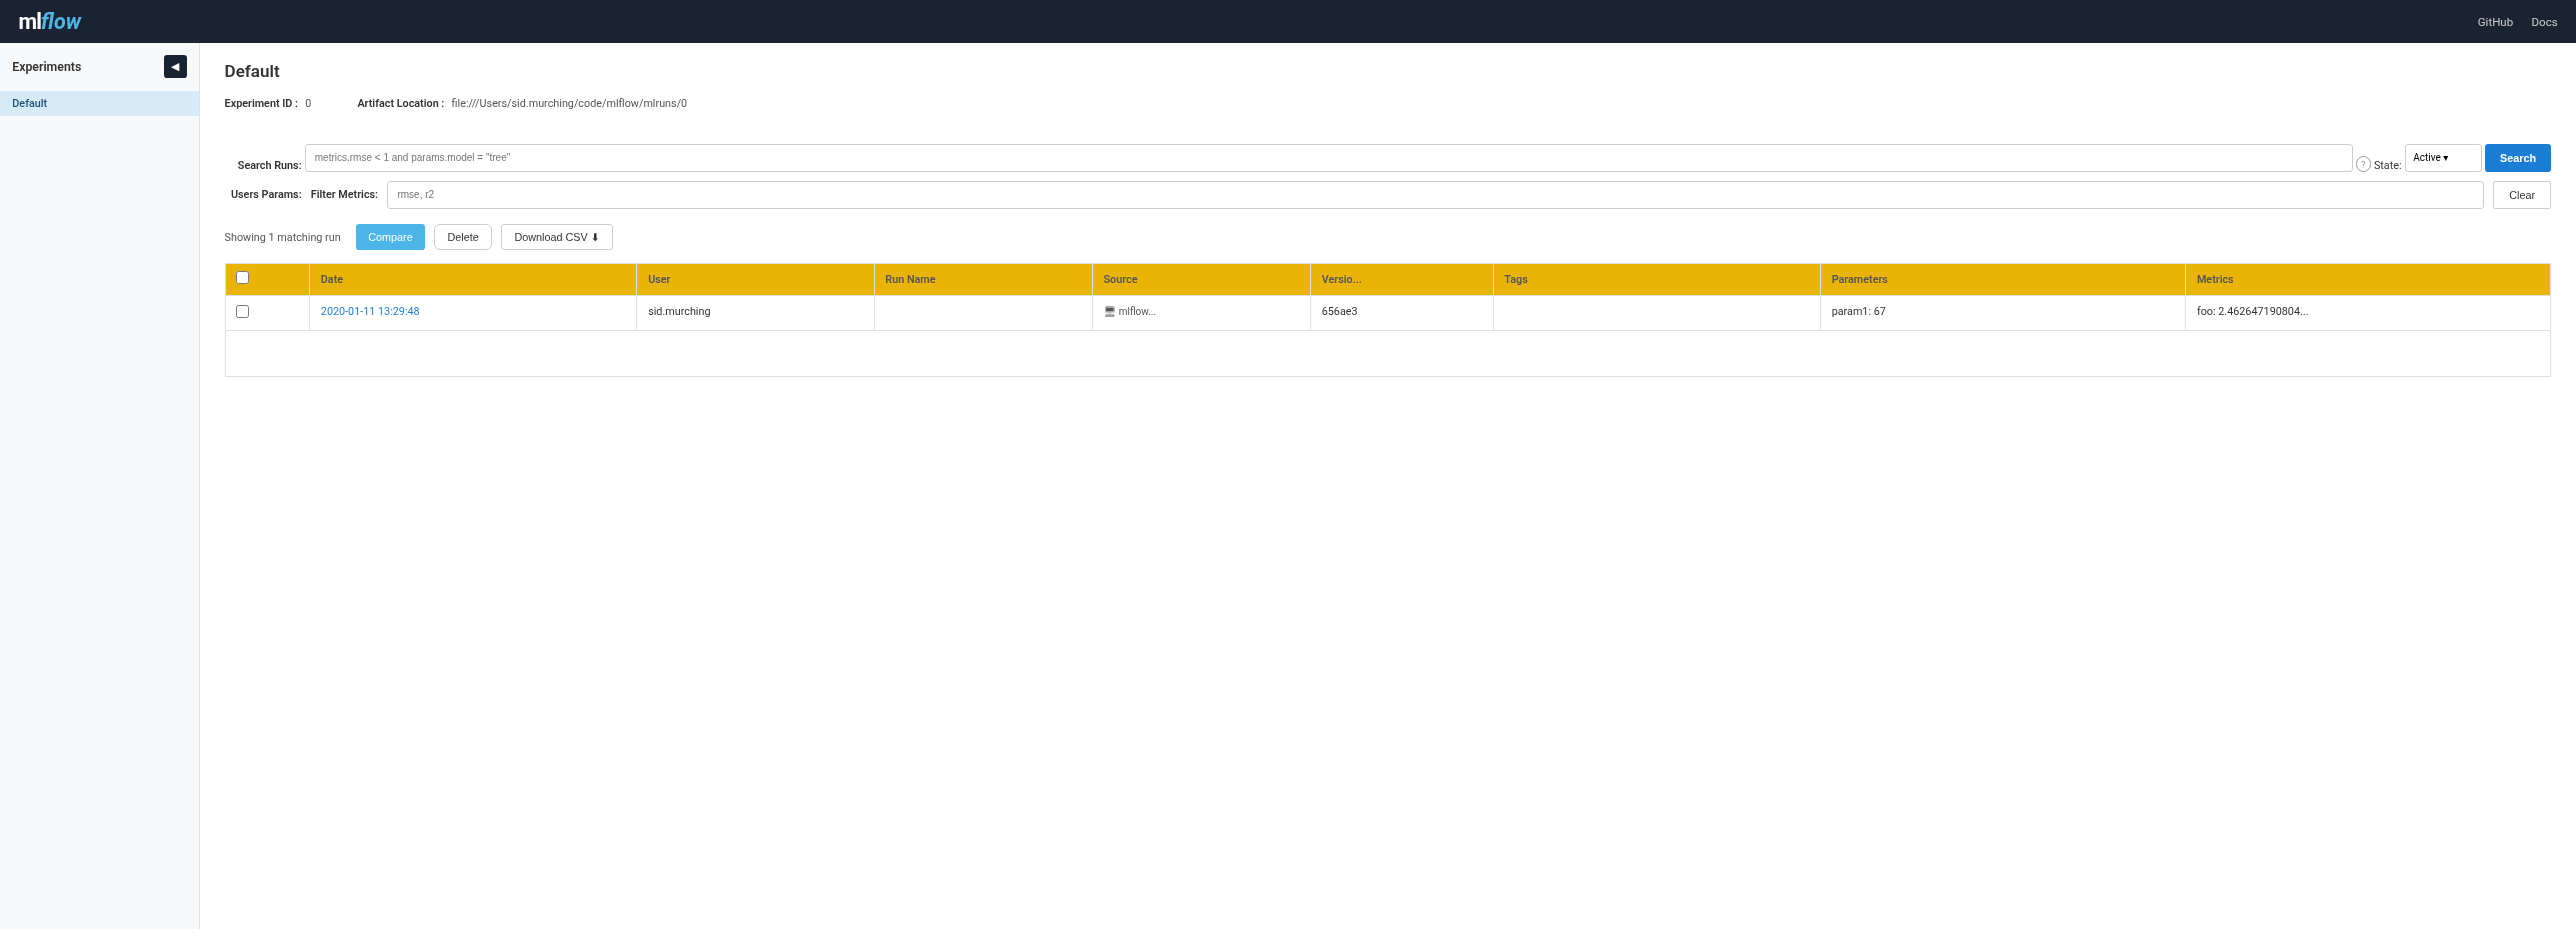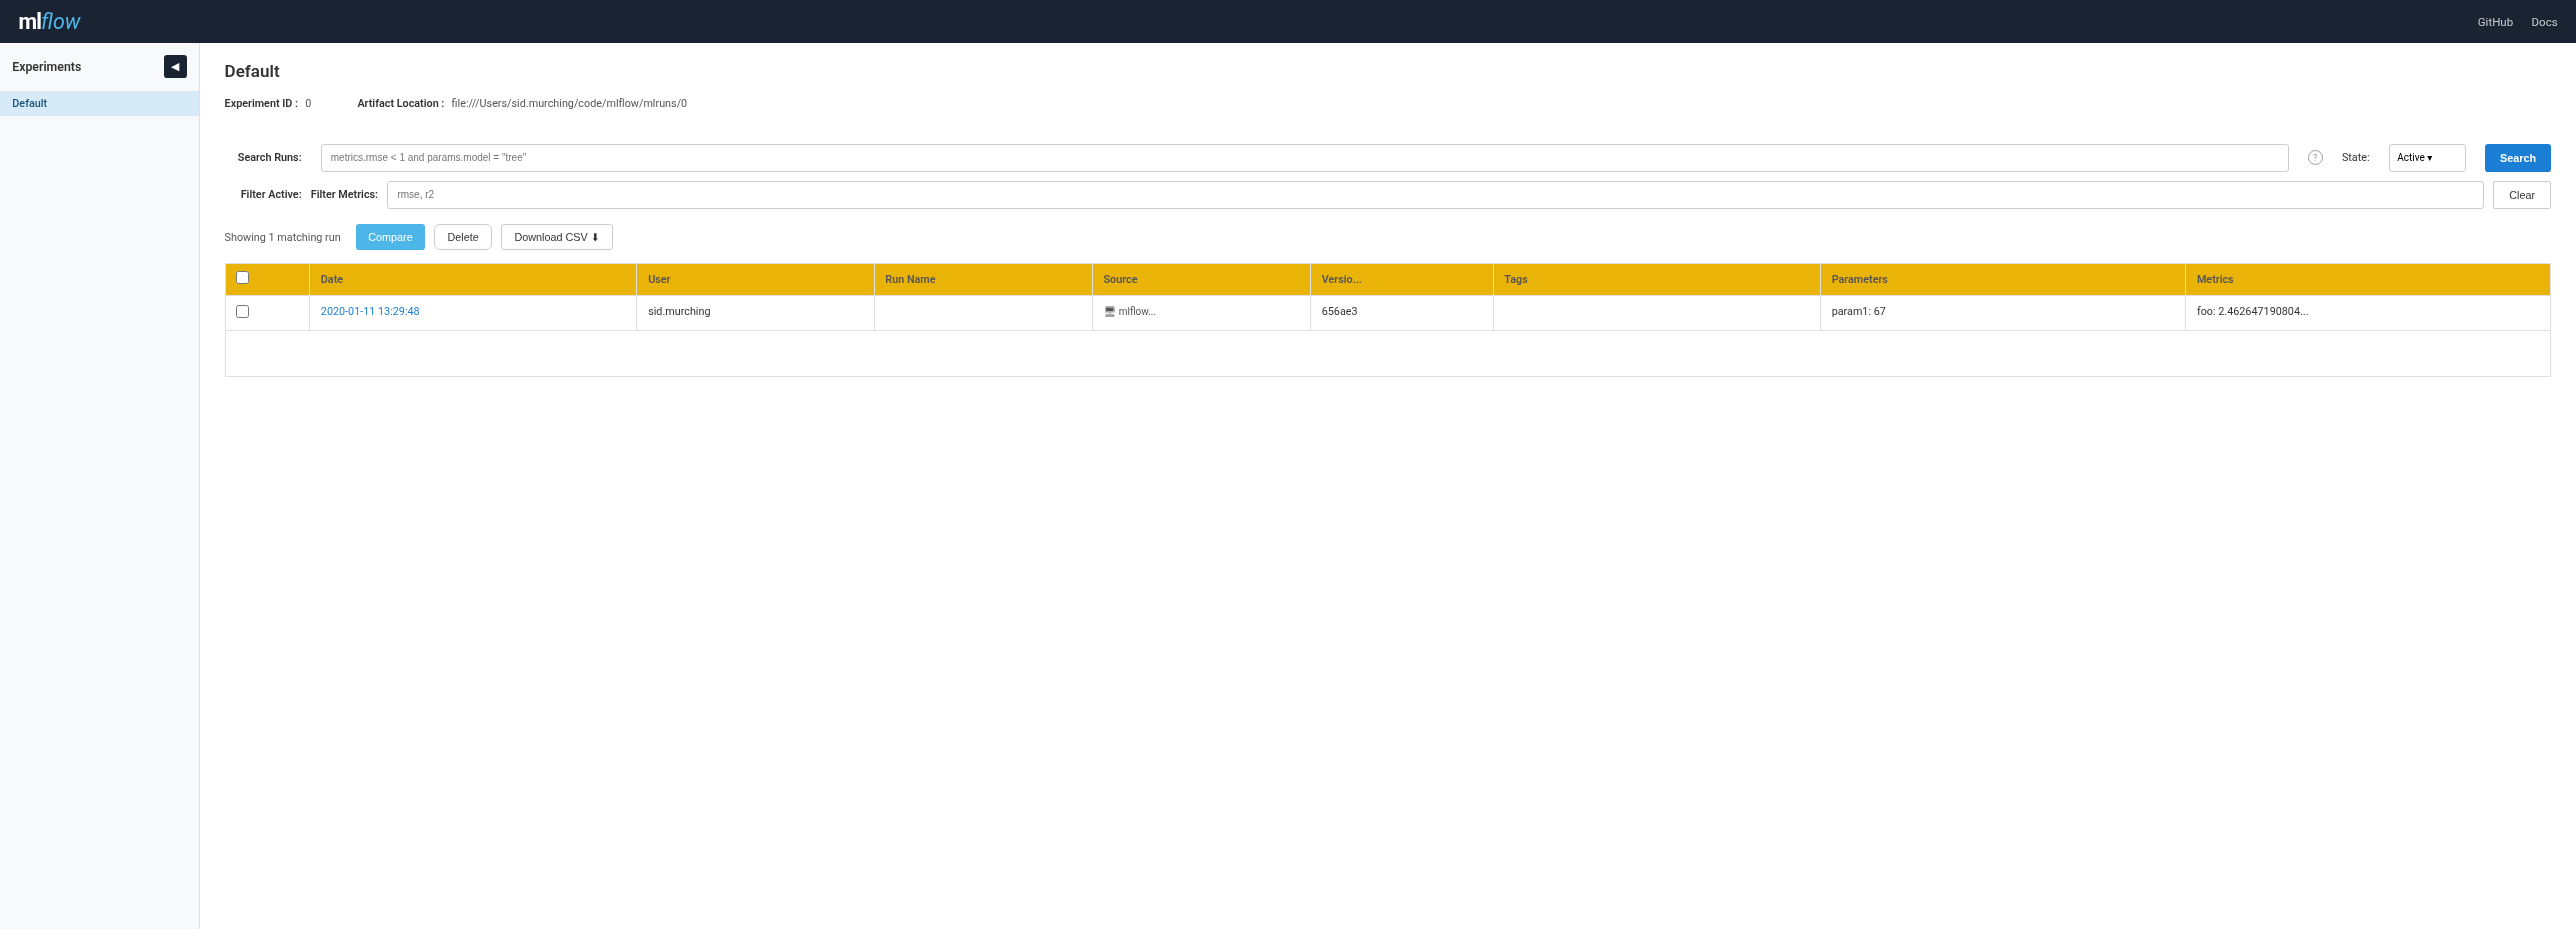--- a/index.html
+++ b/index.html
@@ -21,21 +21,21 @@
     .logo-ml {
       color: #fff;
       font-size: 21.5px;
       font-weight: 700;
       letter-spacing: -0.8px;
     }
     .logo-flow {
       color: #4db6e8;
       font-size: 21.5px;
       font-style: italic;
-      font-weight: 400;
+      font-weight: 700;
     }
     .header-nav {
       display: flex;
       gap: 18.4px;
     }
     .header-nav a {
       color: #ccc;
       text-decoration: none;
       font-size: 11.5px;
     }
@@ -134,22 +134,22 @@
       cursor: pointer;
       margin-left: 3.1px;
     }
 
     
     .search-section {
       margin-bottom: 15.4px;
     }
     .search-row {
       display: flex;
-      align-items: center;
-      gap: 19px;
+      align-items: flex-end;
+      gap: 3px;
       margin-bottom: 9.2px;
       margin-top: 34px;
     }
     .search-label {
       font-size: 10.8px;
       font-weight: 600;
       color: #333;
       white-space: nowrap;
       min-width: 77px;
       text-align: right;
@@ -381,21 +381,21 @@
         <span class="search-label">Search Runs:</span>
         <input class="search-input" type="text" placeholder="metrics.rmse &lt; 1 and params.model = &quot;tree&quot;" style="">
         <div class="help-icon">?</div>
         <span class="state-label">State:</span>
         <div class="state-dropdown">
           <span>Active ▾</span>
         </div>
         <button class="btn-search">Search</button>
       </div>
       <div class="filter-row">
-        <span class="filter-label">Filter Active:</span>
+        <span class="filter-label">Users Params:</span>
         <span class="filter-metrics-label">Filter Metrics:</span>
         <input class="filter-input" type="text" placeholder="rmse, r2" style="">
         <button class="btn-clear">Clear</button>
       </div>
     </div>
 
     <div class="toolbar">
       <span class="showing-text">Showing 1 matching run</span>
       <button class="btn-compare">Compare</button>
       <button class="btn-delete">Delete</button>

